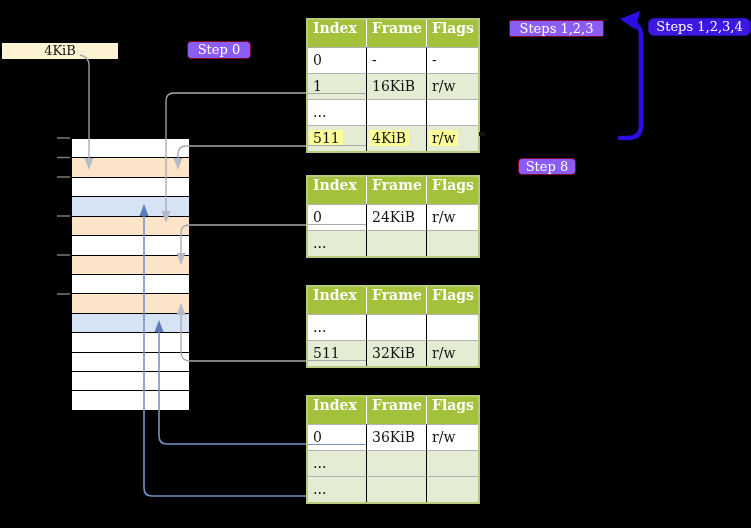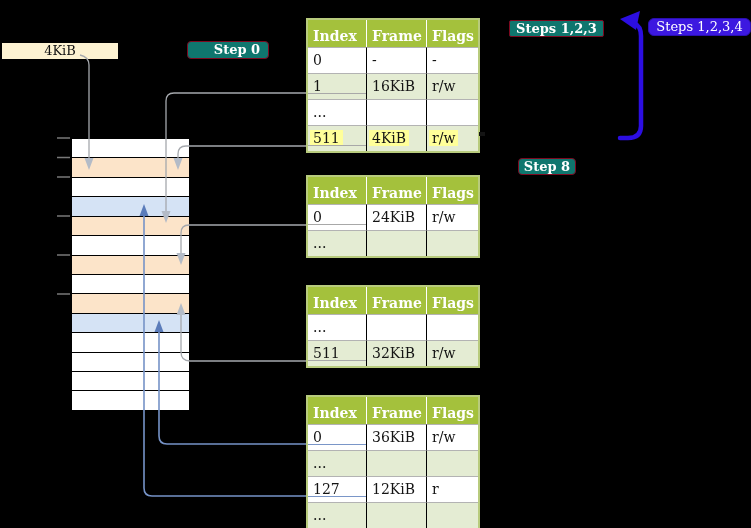--- a/index.html
+++ b/index.html
@@ -10,23 +10,23 @@
   
   .box4kib{
     position:absolute;left:2px;top:43px;width:116px;height:16px;
     background:#fdf2d1;color:#111;font-size:13px;line-height:16px;text-align:center;
   }
   
   .badge{
     position:absolute;color:#fff;font-size:13px;text-align:center;
     border-radius:4px;white-space:nowrap;
   }
-  .badge.red{background:#0f766e;border:1px solid #7d081f;font-weight:bold;}
+  .badge.red{background:#8b5cf6;border:1px solid #7d081f;}
   .badge.blue{background:#3c18e0;border:1px solid #2a0fae;border-radius:6px;}
-  #badge-step0{left:187px;top:41px;width:62px;height:16px;line-height:16px;padding-left:18px;}
+  #badge-step0{left:187px;top:41px;width:62px;height:16px;line-height:16px;}
   #badge-steps123{left:509px;top:20px;width:93px;height:15px;line-height:15px;border-radius:2px;}
   #badge-steps1234{left:648px;top:18px;width:101px;height:16px;line-height:16px;}
   #badge-step4{left:518px;top:158px;width:56px;height:15px;line-height:15px;}
   
   .memcol{
     position:absolute;left:71px;top:138px;width:119px;height:273px;
     border:1px solid #000;box-sizing:border-box;background:#fff;
     display:flex;flex-direction:column;
   }
   .memrow{flex:1;border-bottom:1px solid #000;}
@@ -36,21 +36,21 @@
   .mem-blue{background:#d5e3f5;}
   
   .ltable{
     position:absolute;left:306px;width:174px;box-sizing:border-box;
     border:2px solid #b8cb7d;background:#fff;
   }
   .trow{display:grid;grid-template-columns:59px 60px 51px;height:26px;}
   .trow.head{height:27px;background:#a4c13c;}
   .trow.head .tcell{
     color:#fff;font-weight:bold;font-size:14px;border-right:1px solid #fff;
-    padding-top:8px;
+    padding-top:0;
   }
   .trow.head .tcell:last-child{border-right:none;}
   .tcell{
     font-size:14px;color:#141414;padding:4px 0 0 5px;box-sizing:border-box;
     position:relative;overflow:hidden;white-space:nowrap;
   }
   .trow.body .tcell{border-right:1px solid #000;border-top:1px solid #b3b3b3;}
   .trow.body .tcell:last-child{border-right:none;}
   .trow.body.shade{background:#e4ecd3;}
   .hl{background:#ffff99;padding:0 3px;margin-left:-3px;}
@@ -163,25 +163,20 @@
       <div class="trow body">
         <div class="tcell ul-blue">0</div>
         <div class="tcell">36KiB</div>
         <div class="tcell">r/w</div>
       </div>
       <div class="trow body shade">
         <div class="tcell">...</div>
         <div class="tcell"></div>
         <div class="tcell"></div>
       </div>
-      <div class="trow body">
-        <div class="tcell ul-blue">127</div>
-        <div class="tcell">12KiB</div>
-        <div class="tcell">r</div>
-      </div>
       <div class="trow body shade">
         <div class="tcell">...</div>
         <div class="tcell"></div>
         <div class="tcell"></div>
       </div>
     </div>
 
   <svg id="overlay" width="751" height="528" viewBox="0 0 751 528">
 
     <g stroke="#787878" stroke-width="1.5">

